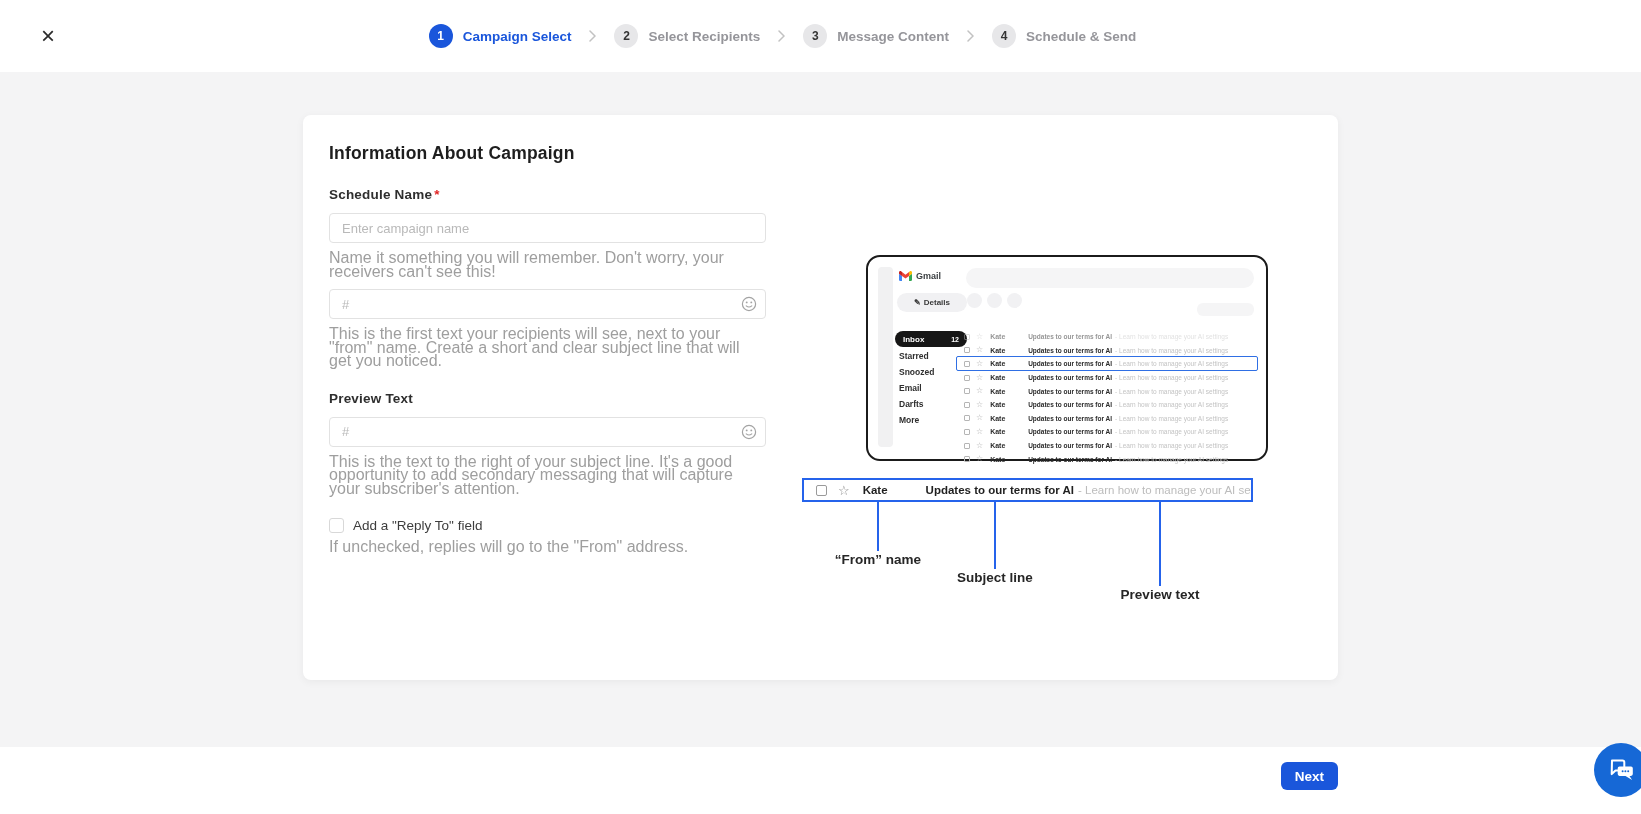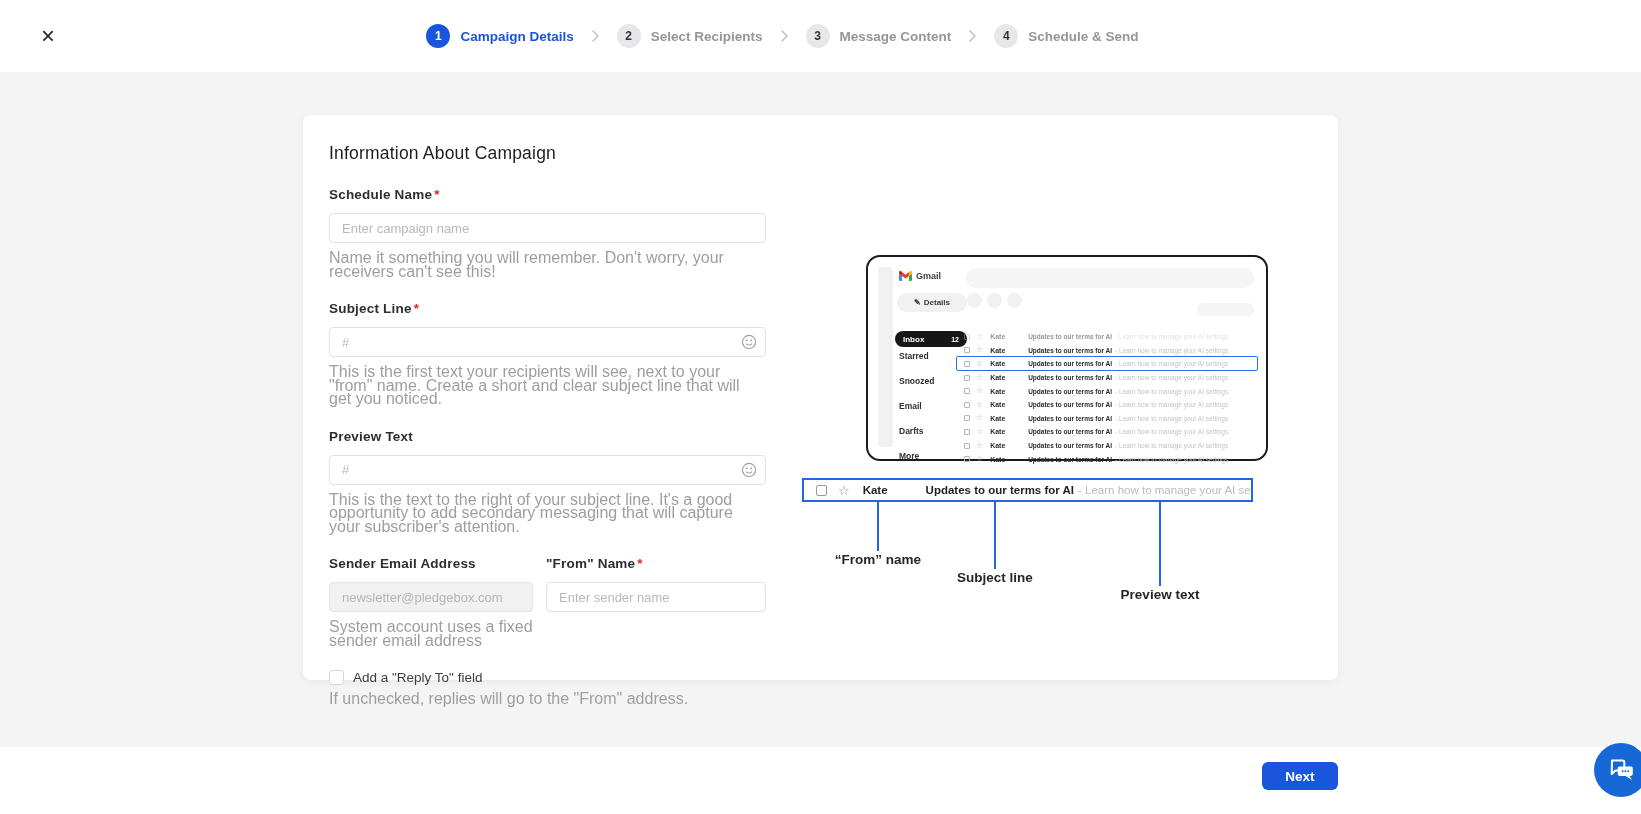--- a/index.html
+++ b/index.html
@@ -16,21 +16,21 @@
   .step.active .step-circle { background: #1a56db; color: #fff; }
   .step.active .step-label { color: #1a56db; }
   .step-chevron { margin: 0 8px; display: flex; align-items: center; }
 
   
   .main { position: relative; height: 675px; background: #f4f4f5; }
   .card { position: absolute; left: 303px; top: 43px; width: 1035px; height: 565px; background: #fff; border-radius: 8px; box-shadow: 0 2px 8px rgba(0,0,0,.05); }
 
   
   .form-col { position: absolute; left: 26px; top: 0; width: 437px; }
-  .form-title { margin-top: 28px; font-size: 17.5px; font-weight: 400; color: #1e1e1e; letter-spacing: .2px; }
+  .form-title { margin-top: 28px; font-size: 17.5px; font-weight: 700; color: #1e1e1e; letter-spacing: .2px; }
   .field-label { font-size: 13.5px; font-weight: 700; color: #2e2e2e; letter-spacing: .2px; }
   .req { color: #e02424; margin-left: 2px; }
   .mt-lg { margin-top: 23px; }
   .input-wrap { position: relative; margin-top: 11px; }
   input.text { width: 100%; height: 30px; border: 1px solid #e2e2e2; border-radius: 4px; padding: 14px 12px; font-size: 13px; color: #333; font-family: "Liberation Sans", sans-serif; outline: none; background: #fff; }
   input.text::placeholder { color: #b9b9b9; }
   input.text:disabled { background: #f1f1f1; border-color: #e4e4e4; color: #b5b5b5; }
   .emoji-btn { position: absolute; right: 9px; top: 7px; width: 16px; height: 16px; background: none; border: none; padding: 0; cursor: pointer; }
   .helper { margin-top: 8px; font-size: 16px; line-height: 13.5px; color: #9e9e9e; }
   .two-col { display: flex; gap: 13px; margin-top: 23px; }
@@ -49,21 +49,21 @@
   .g-logo { position: absolute; left: 31px; top: 14px; display: flex; align-items: center; gap: 4px; }
   .g-logo-text { font-size: 9px; font-weight: 700; color: #3c4043; }
   .g-search { position: absolute; left: 98px; top: 11px; width: 288px; height: 20px; background: #f5f5f6; border-radius: 10px; }
   .g-compose { position: absolute; left: 29px; top: 36px; width: 70px; height: 19px; background: #f1f1f3; border-radius: 10px; display: flex; align-items: center; justify-content: center; gap: 3px; font-size: 8px; font-weight: 600; color: #3a3a3a; }
   .g-circles { position: absolute; left: 99px; top: 36px; display: flex; gap: 5px; }
   .g-circle { width: 15px; height: 15px; border-radius: 50%; background: #f1f1f3; }
   .g-pill-right { position: absolute; left: 329px; top: 46px; width: 57px; height: 13px; background: #f5f5f6; border-radius: 6px; }
   .g-inbox { position: absolute; left: 27px; top: 74px; width: 72px; height: 16px; background: #161616; border-radius: 8px; color: #fff; display: flex; align-items: center; justify-content: space-between; padding: 0 8px; }
   .g-inbox-label { font-size: 8px; font-weight: 700; }
   .g-inbox-count { font-size: 7px; font-weight: 700; }
-  .g-sidebar { position: absolute; left: 31px; top: 95px; display: flex; flex-direction: column; gap: 16px; }
+  .g-sidebar { position: absolute; left: 31px; top: 95px; display: flex; flex-direction: column; gap: 7px; }
   .g-side-item { font-size: 8.5px; font-weight: 700; color: #2f2f2f; line-height: 9px; }
   .g-rows { position: absolute; left: 0; top: 0; right: 0; bottom: 0; }
   .mini-row { position: absolute; left: 96px; width: 292px; height: 13.6px; display: flex; align-items: center; overflow: hidden; }
   .mini-row.faded { opacity: .5; }
   .mr-check { flex: none; width: 6px; height: 6px; border: 1px solid #b5b5b5; border-radius: 1px; }
   .mr-star { font-size: 8px; color: #adadad; margin-left: 6px; line-height: 1; }
   .mr-sender { font-size: 7px; font-weight: 700; color: #2b2b2b; margin-left: 7px; width: 30px; flex: none; }
   .mr-subject { font-size: 6.5px; font-weight: 700; color: #2b2b2b; margin-left: 8px; white-space: nowrap; }
   .mr-preview { font-size: 6.5px; color: #c3c3c3; margin-left: 3px; white-space: nowrap; }
   .g-highlight { position: absolute; left: 88px; top: 98.5px; width: 302px; height: 15.5px; border: 1.5px solid #2f6fe4; border-radius: 2px; pointer-events: none; }
@@ -80,34 +80,34 @@
   .conn-2 { left: 204px; height: 67px; }
   .conn-3 { left: 369px; height: 84px; }
   .anno { position: absolute; transform: translateX(-50%); font-size: 13.5px; font-weight: 700; color: #262626; white-space: nowrap; }
   .anno-1 { left: 88px; top: 302px; }
   .anno-2 { left: 205px; top: 320px; }
   .anno-3 { left: 370px; top: 337px; }
 
   
   .footer { position: relative; height: 67px; background: #fff; }
   .footer-inner { position: relative; width: 1035px; height: 100%; margin: 0 auto; }
-  .next-btn { position: absolute; right: 0; top: 15px; width: 76px; height: 28px; background: #1a56db; color: #fff; border: none; border-radius: 6px; font-size: 13.5px; font-weight: 700; font-family: "Liberation Sans", sans-serif; cursor: pointer; }
+  .next-btn { position: absolute; right: 0; top: 15px; width: 57px; height: 28px; background: #1a56db; color: #fff; border: none; border-radius: 6px; font-size: 13.5px; font-weight: 700; font-family: "Liberation Sans", sans-serif; cursor: pointer; }
   .chat-widget { position: fixed; right: -7px; bottom: 17px; width: 54px; height: 54px; border-radius: 50%; background: #1668d6; display: flex; align-items: center; justify-content: center; cursor: pointer; z-index: 10; }
 </style>
 </head>
 <body>
 
 <header class="topbar">
   <button class="close-btn">
     <span>×</span>
   </button>
   <nav class="stepper">
     <div class="step active">
       <span class="step-circle">1</span>
-      <span class="step-label">Campaign Details</span>
+      <span class="step-label">Campaign Select</span>
     </div>
     <span class="step-chevron">
       <svg width="7" height="12" viewBox="0 0 7 12">
           <path d="M1 1 L6 6 L1 11" stroke="#c2c2c2" stroke-width="1.5" fill="none" stroke-linecap="round"></path>
         </svg>
     </span>
     <div class="step">
       <span class="step-circle">2</span>
       <span class="step-label">Select Recipients</span>
     </div>
@@ -139,23 +139,20 @@
       <h1 class="form-title">Information About Campaign</h1>
 
       <div class="field-label mt-lg">
         <span>Schedule Name</span><span class="req">*</span>
       </div>
       <div class="input-wrap">
         <input class="text" type="text" placeholder="Enter campaign name" style="">
       </div>
       <div class="helper">Name it something you will remember. Don't worry, your receivers can't see this!</div>
 
-      <div class="field-label mt-lg">
-        <span>Subject Line</span><span class="req">*</span>
-      </div>
       <div class="input-wrap">
         <input class="text" type="text" placeholder="#" style="">
         <button class="emoji-btn">
           <svg width="16" height="16" viewBox="0 0 16 16">
               <circle cx="8" cy="8" r="6.6" fill="none" stroke="#a3a3a3" stroke-width="1.2"></circle>
               <circle cx="5.7" cy="6.4" r=".95" fill="#a3a3a3"></circle>
               <circle cx="10.3" cy="6.4" r=".95" fill="#a3a3a3"></circle>
               <path d="M5.2 9.8 q2.8 2.5 5.6 0" fill="none" stroke="#a3a3a3" stroke-width="1.1" stroke-linecap="round"></path>
             </svg>
         </button>
@@ -169,37 +166,20 @@
           <svg width="16" height="16" viewBox="0 0 16 16">
               <circle cx="8" cy="8" r="6.6" fill="none" stroke="#a3a3a3" stroke-width="1.2"></circle>
               <circle cx="5.7" cy="6.4" r=".95" fill="#a3a3a3"></circle>
               <circle cx="10.3" cy="6.4" r=".95" fill="#a3a3a3"></circle>
               <path d="M5.2 9.8 q2.8 2.5 5.6 0" fill="none" stroke="#a3a3a3" stroke-width="1.1" stroke-linecap="round"></path>
             </svg>
         </button>
       </div>
       <div class="helper">This is the text to the right of your subject line. It's a good opportunity to add secondary messaging that will capture your subscriber's attention.</div>
 
-      <div class="two-col">
-        <div class="col-1">
-          <div class="field-label">Sender Email Address</div>
-          <div class="input-wrap">
-            <input class="text" type="text" disabled="" value="newsletter@pledgebox.com" style="">
-          </div>
-          <div class="helper">System account uses a fixed sender email address</div>
-        </div>
-        <div class="col-2">
-          <div class="field-label">
-            <span>"From" Name</span><span class="req">*</span>
-          </div>
-          <div class="input-wrap">
-            <input class="text" type="text" placeholder="Enter sender name" style="">
-          </div>
-        </div>
-      </div>
 
       <div class="checkbox-row">
         <input type="checkbox" id="replyto" style="">
         <label class="checkbox-label" for="replyto">Add a "Reply To" field</label>
       </div>
       <div class="helper checkbox-helper">If unchecked, replies will go to the "From" address.</div>
     </div>
 
     <div class="illus">
       <div class="gwin">

